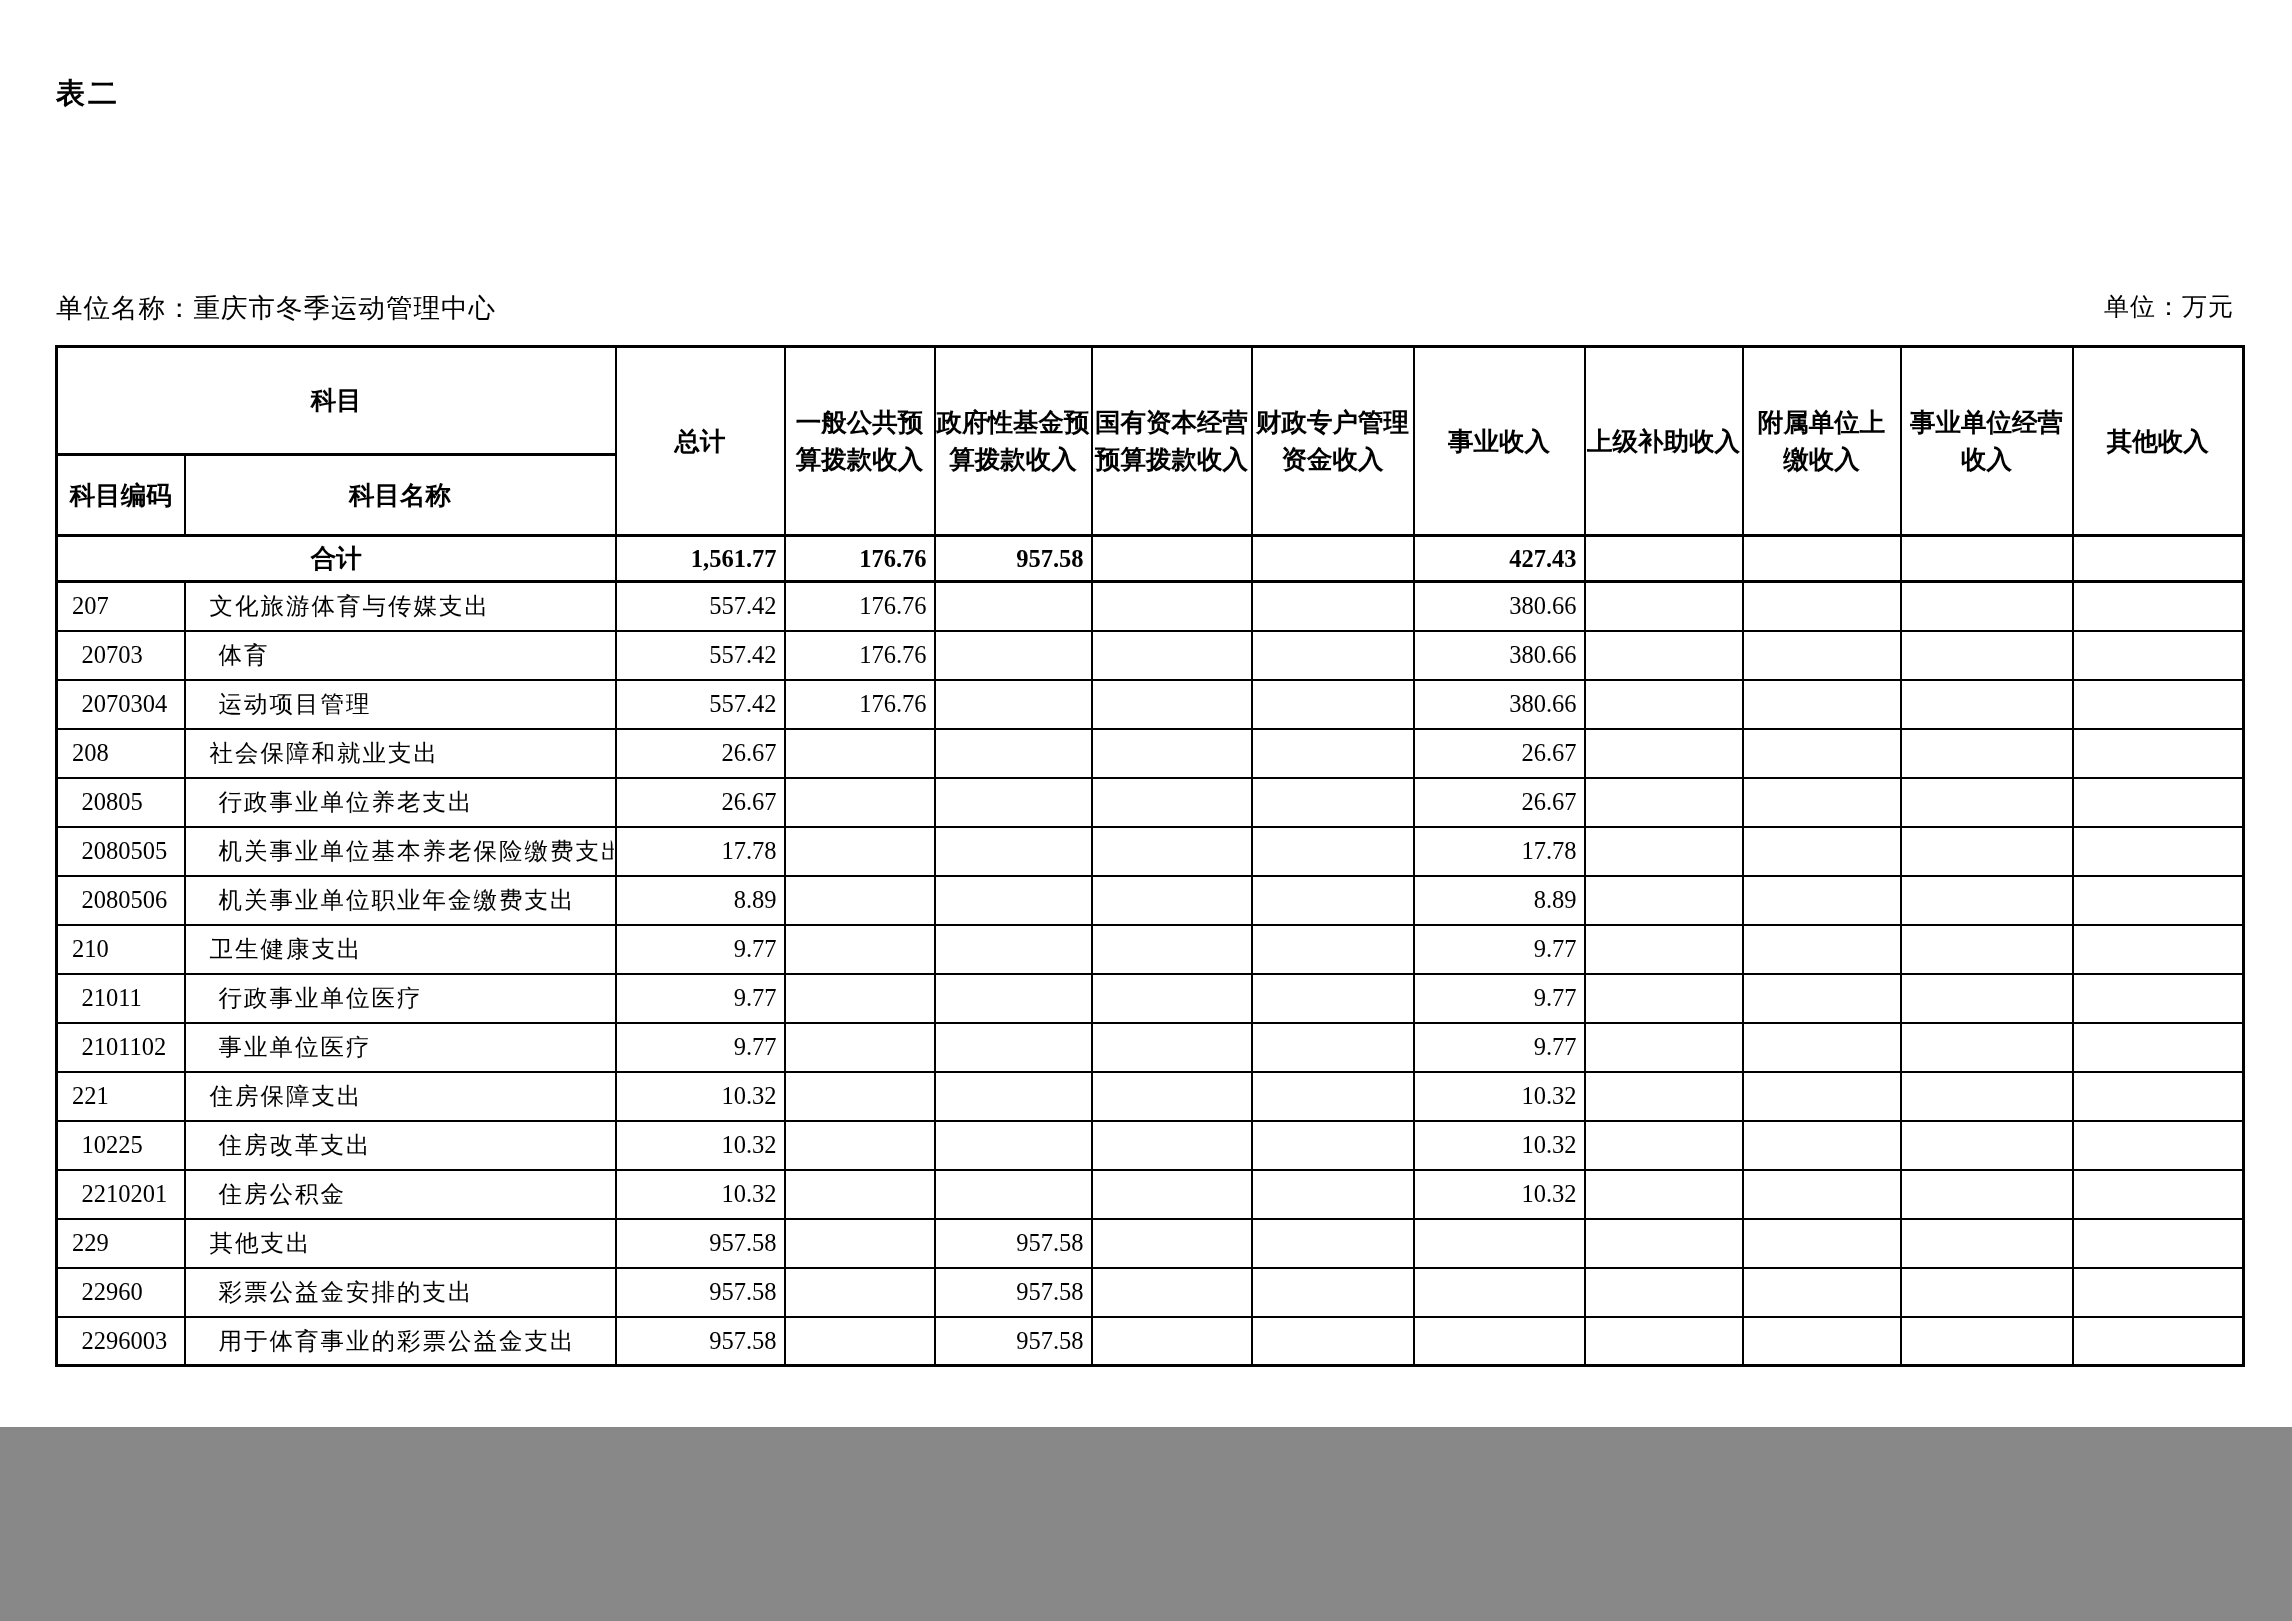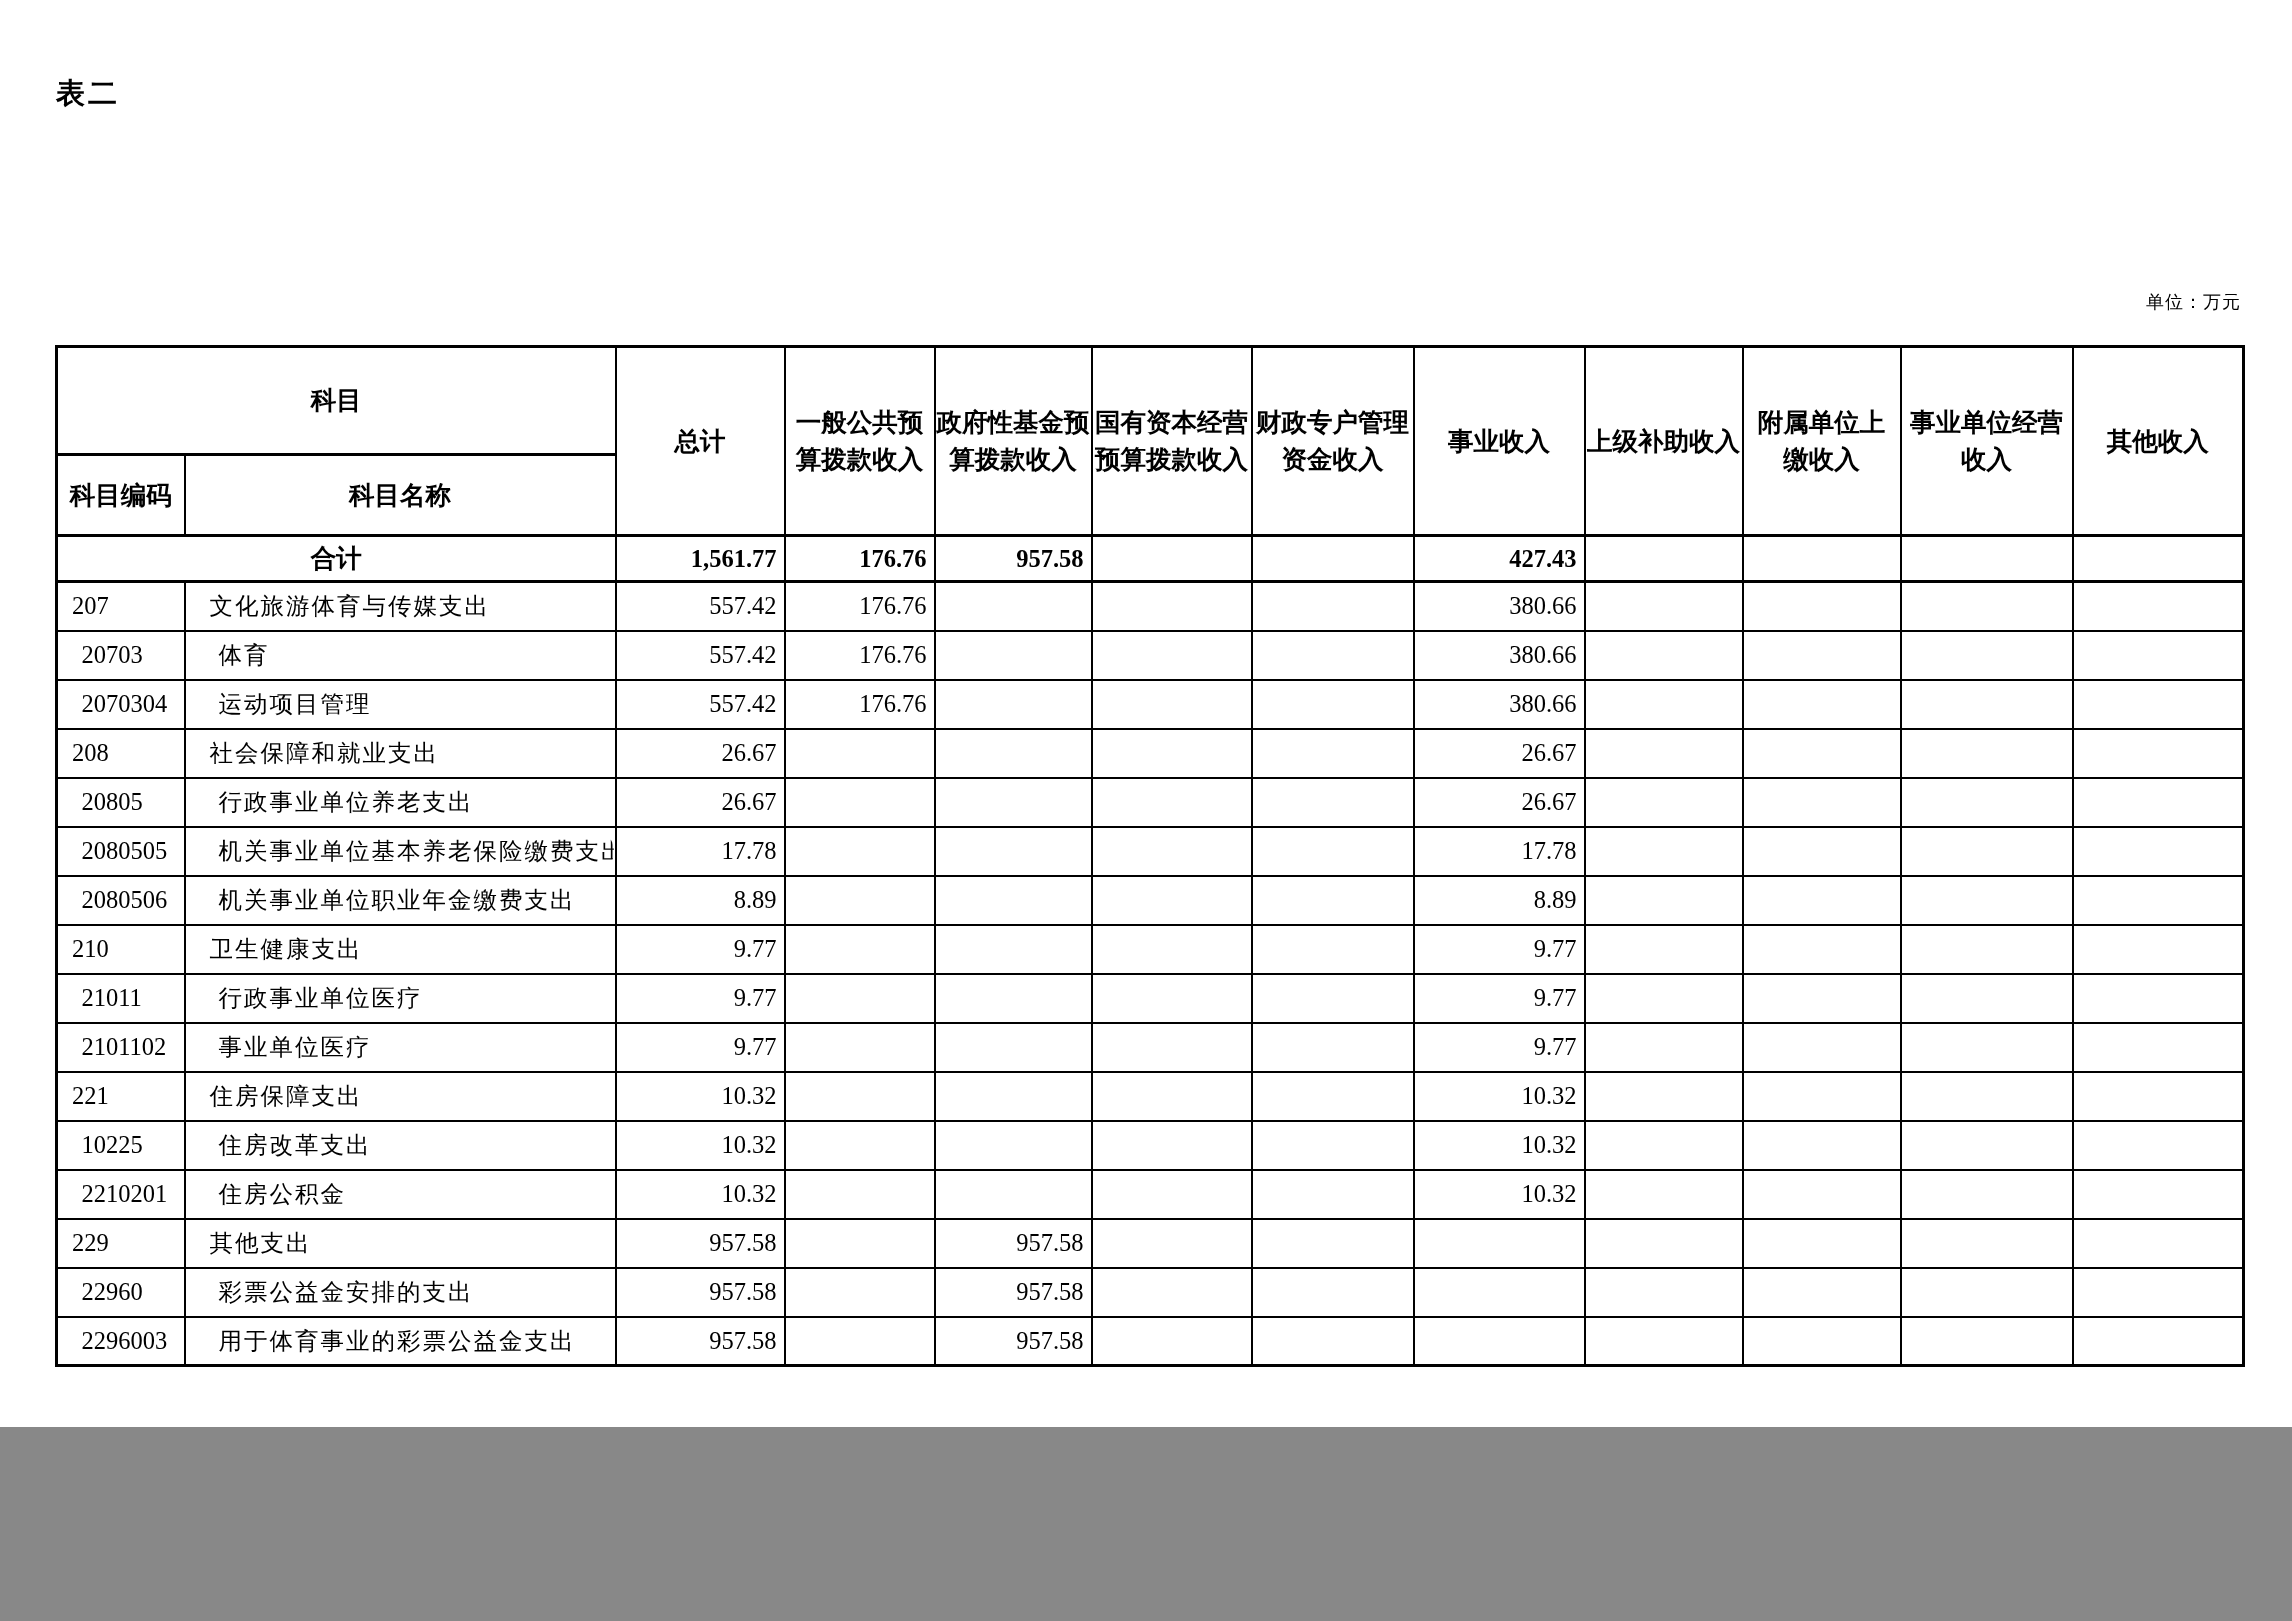--- a/index.html
+++ b/index.html
@@ -35,23 +35,23 @@
   }
   .unit-name {
     position: absolute;
     left: 56px;
     top: 290px;
     font-size: 26.5px;
     letter-spacing: 1px;
   }
   .unit-currency {
     position: absolute;
-    right: 52px;
+    right: 59px;
     top: 290px;
-    font-size: 18px;
+    font-size: 25px;
     letter-spacing: 1px;
   }
   table.income-table {
     position: absolute;
     left: 55px;
     top: 345px;
     width: 2185px;
     border-collapse: collapse;
     table-layout: fixed;
     border: 3.9px solid #000;
@@ -103,20 +103,21 @@
     white-space: nowrap;
   }
   td.code.lvl2, td.code.lvl3 { padding-left: 23.5px; }
   td.name.lvl2, td.name.lvl3 { padding-left: 33px; border-radius: 24px; }
 </style>
 </head>
 <body>
 
 <div class="page">
   <div class="table-label">表二</div>
+  <div class="unit-name">单位名称：重庆市冬季运动管理中心</div>
   <div class="unit-currency">单位：万元</div>
 
   <table class="income-table">
     <colgroup>
       <col style="width:128px">
         <col style="width:431px">
         <col style="width:169px">
         <col style="width:150px">
       <col style="width:157px">
         <col style="width:160px">

